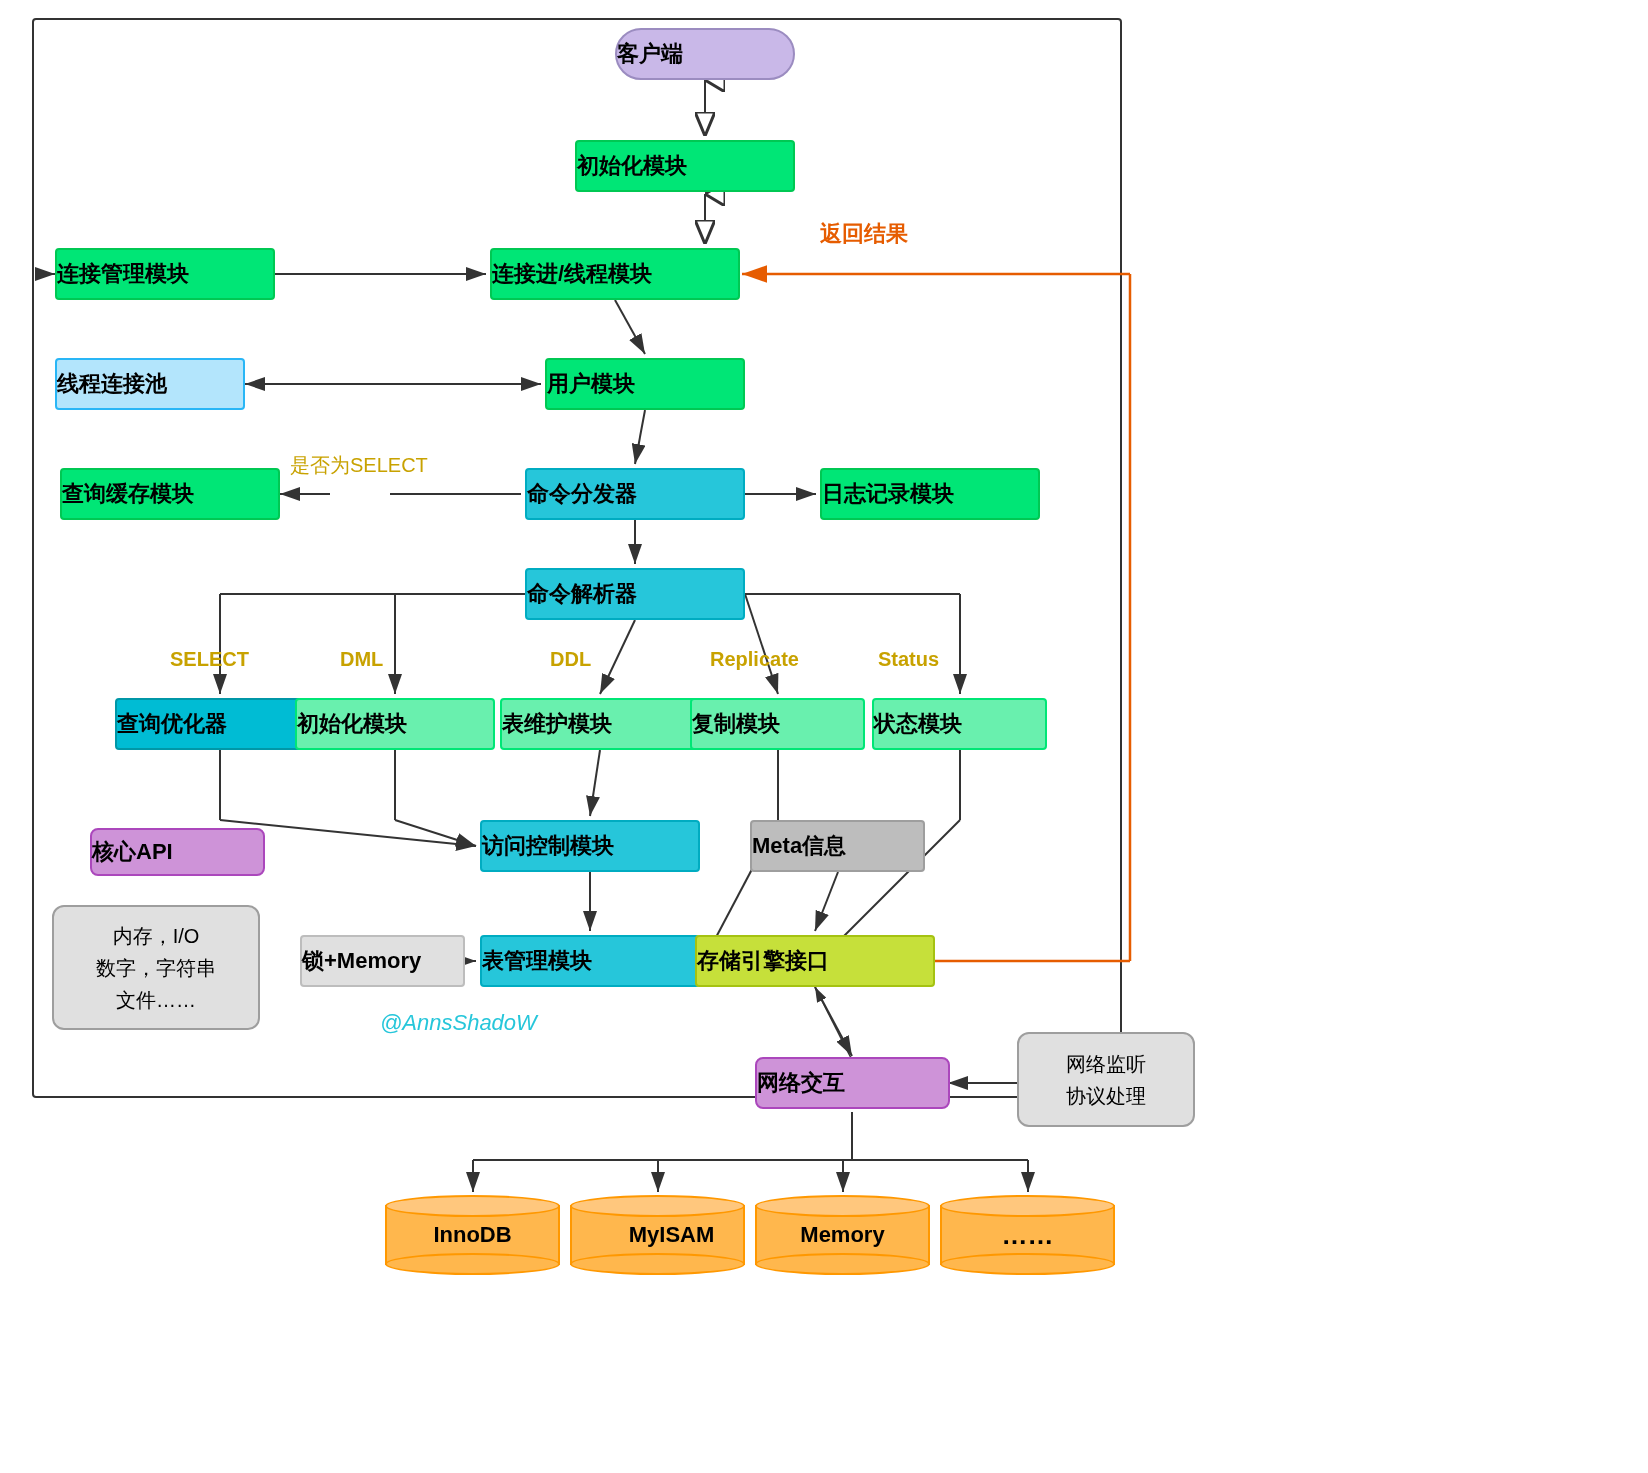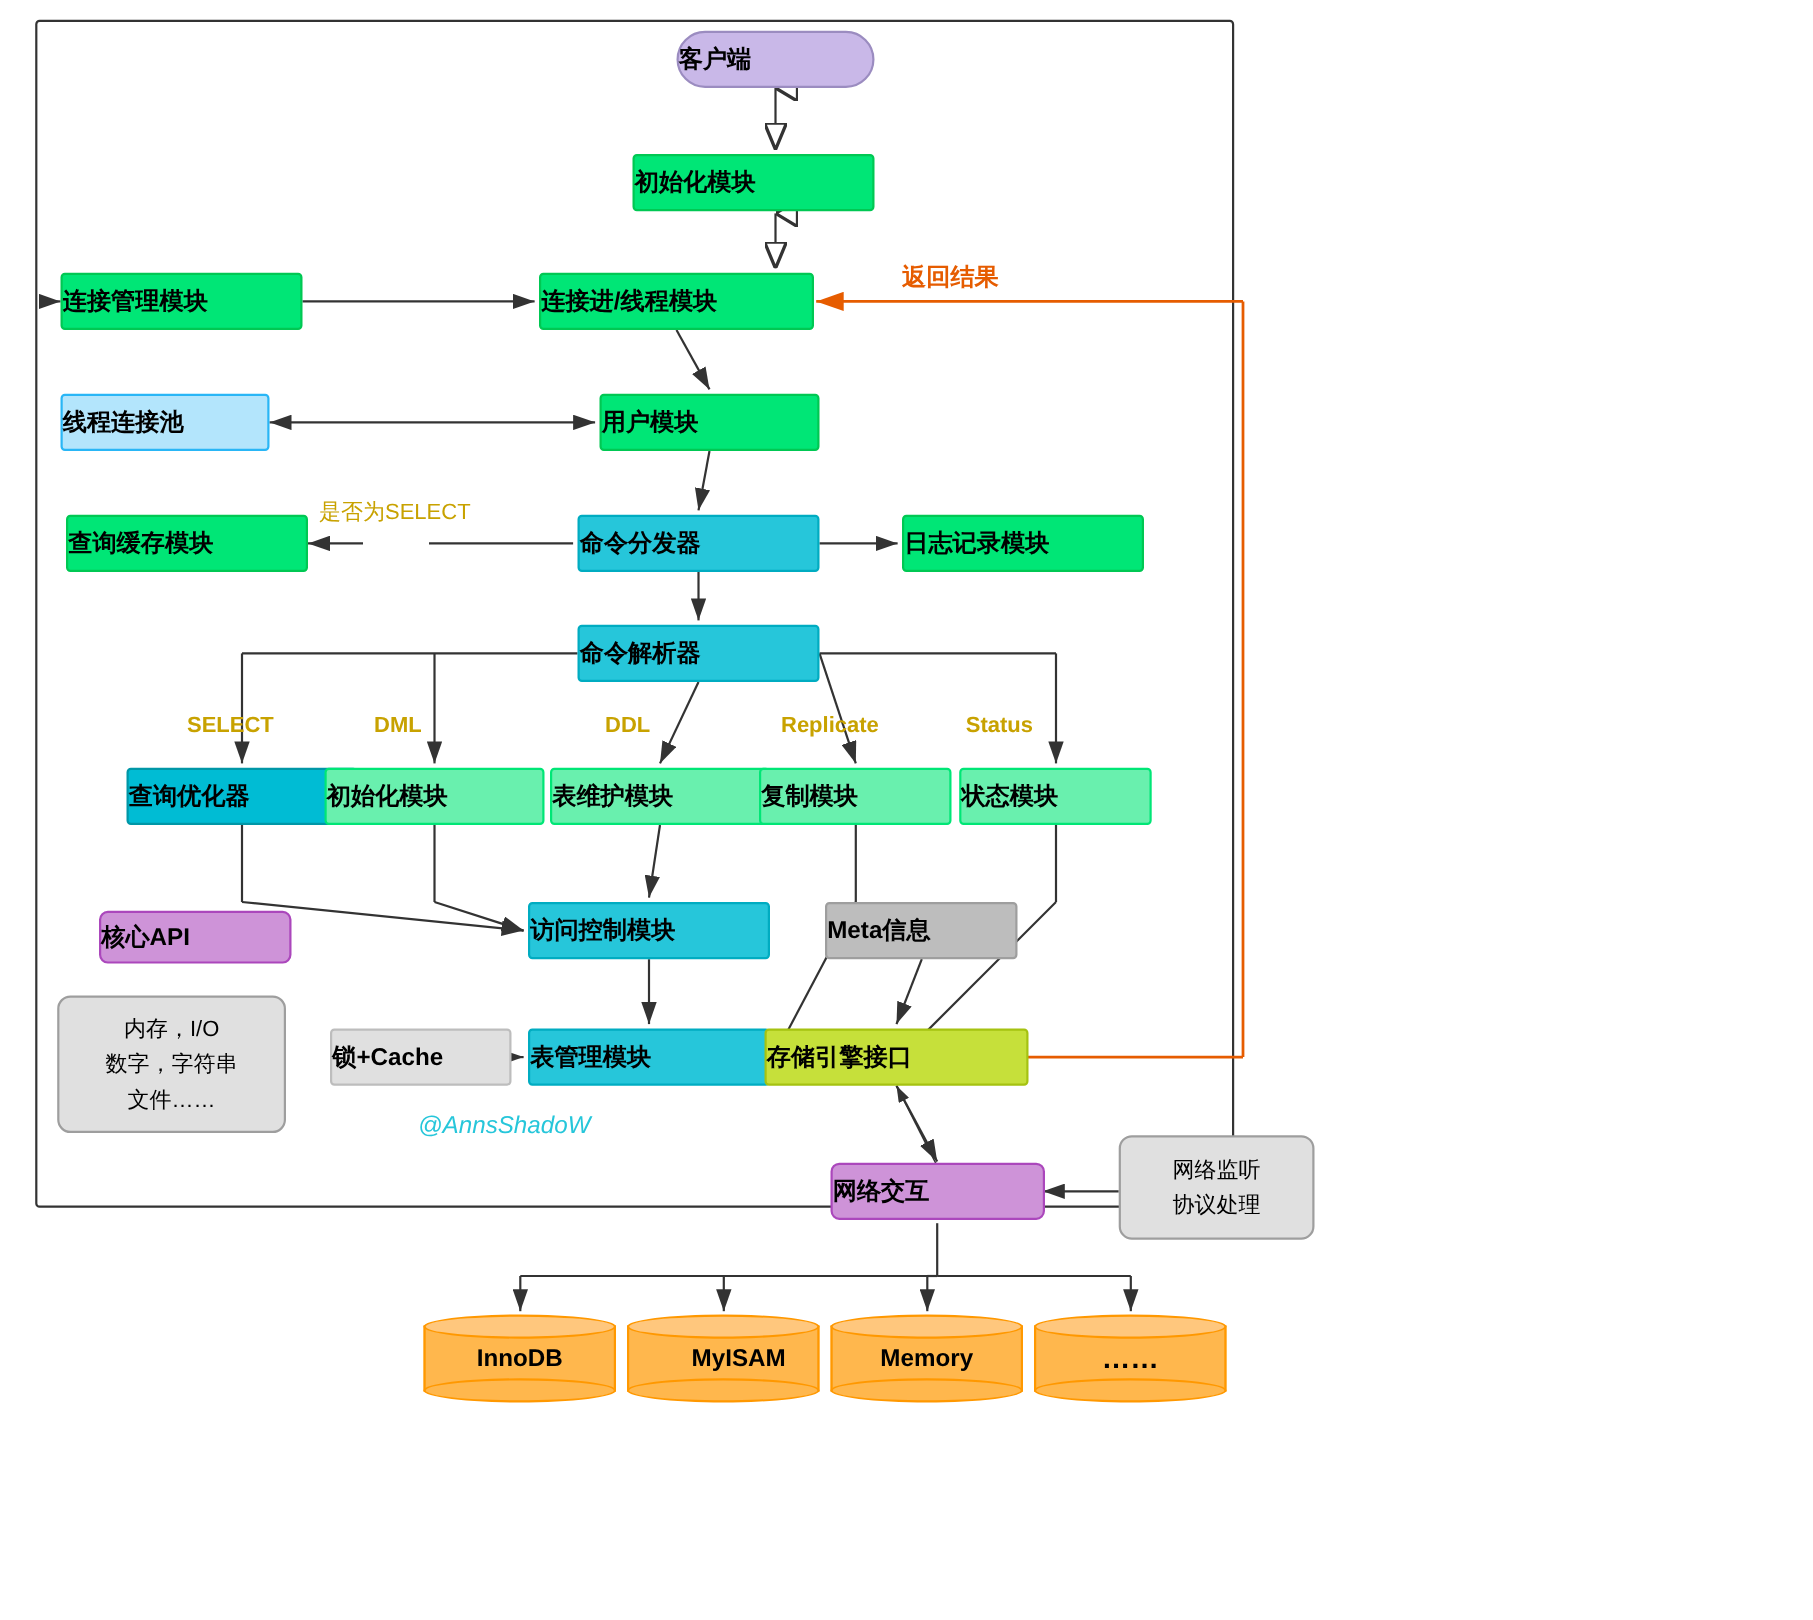--- a/index.html
+++ b/index.html
@@ -197,21 +197,21 @@
   </div>
 
   <div class="node node-rect bg-green-bright" style="left:55px; top:248px; width:220px; height:52px;">
     <span>连接管理模块</span>
   </div>
 
   <div class="node node-rect bg-green-bright" style="left:490px; top:248px; width:250px; height:52px;">
     <span>连接进/线程模块</span>
   </div>
 
-  <div style="position:absolute; left:820px; top:237px; color:#e65c00; font-size:22px; font-weight:bold;">
+  <div style="position:absolute; left:820px; top:219px; color:#e65c00; font-size:22px; font-weight:bold;">
     <span>返回结果</span>
   </div>
 
   <div class="node node-rect bg-light-blue" style="left:55px; top:358px; width:190px; height:52px;">
     <span>线程连接池</span>
   </div>
 
   <div class="node node-rect bg-green-bright" style="left:545px; top:358px; width:200px; height:52px;">
     <span>用户模块</span>
   </div>
@@ -282,21 +282,21 @@
 
   <div class="node node-rect bg-teal" style="left:480px; top:820px; width:220px; height:52px;">
     <span>访问控制模块</span>
   </div>
 
   <div class="node node-rect bg-gray" style="left:750px; top:820px; width:175px; height:52px;">
     <span>Meta信息</span>
   </div>
 
   <div class="node node-rect bg-gray-light" style="left:300px; top:935px; width:165px; height:52px;">
-    <span>锁+Cache</span>
+    <span>锁+Memory</span>
   </div>
 
   <div class="node node-rect bg-teal" style="left:480px; top:935px; width:220px; height:52px;">
     <span>表管理模块</span>
   </div>
 
   <div class="node node-rect bg-yellow-green" style="left:695px; top:935px; width:240px; height:52px;">
     <span>存储引擎接口</span>
   </div>
 

